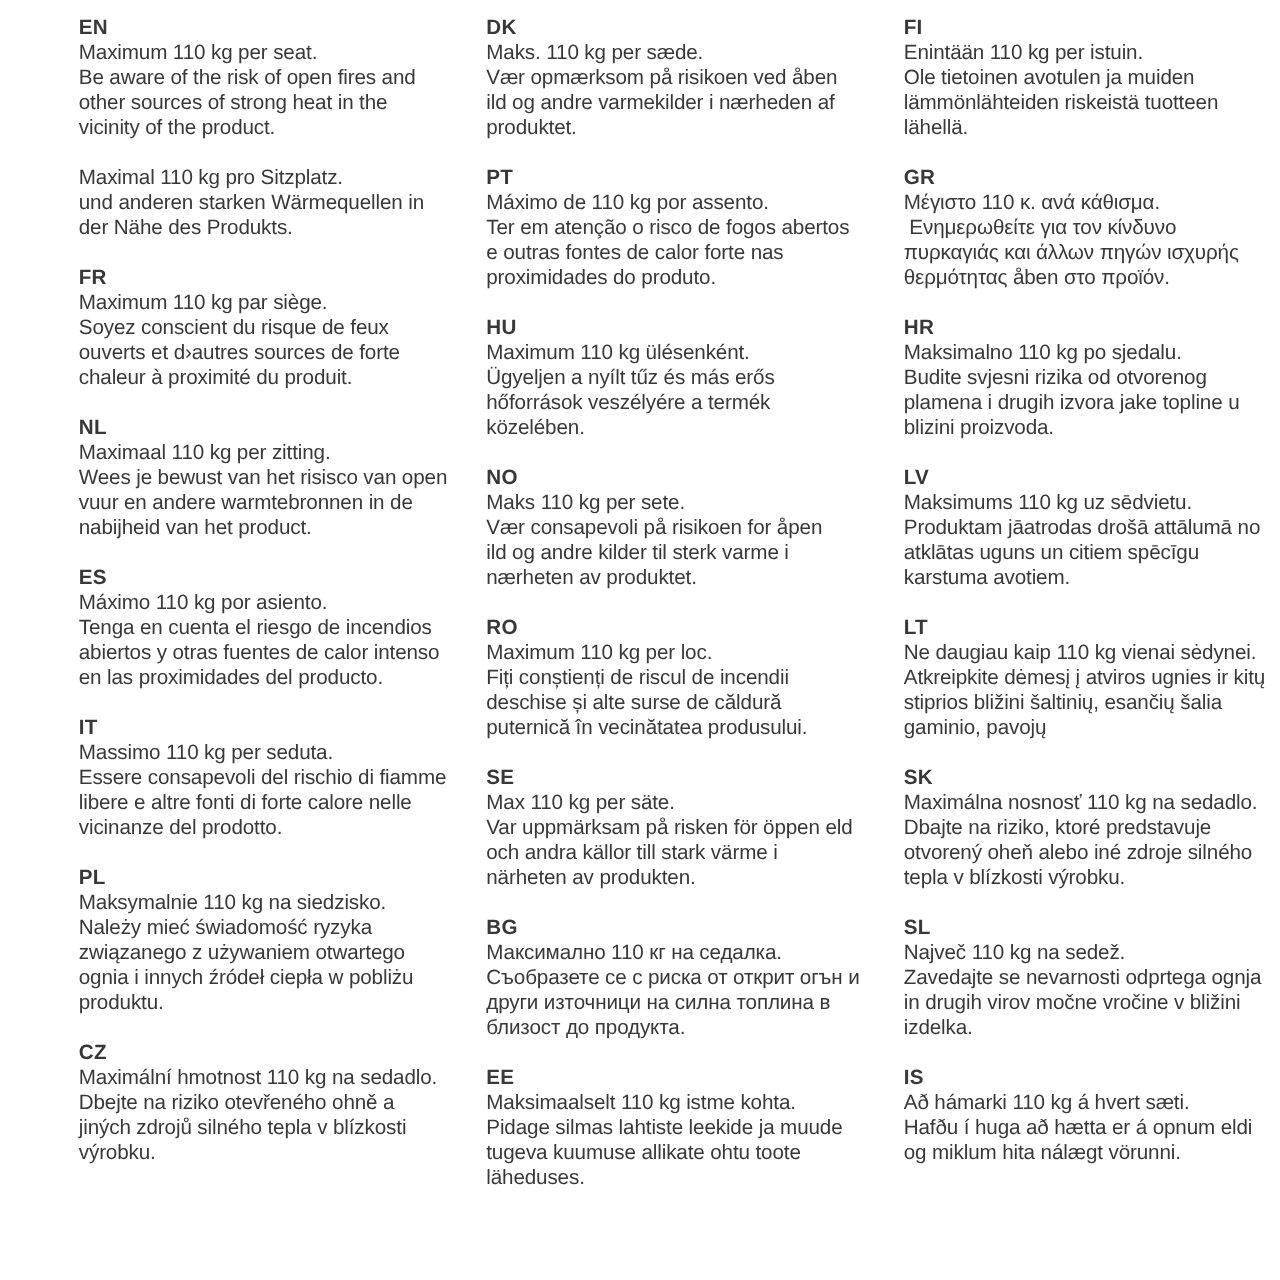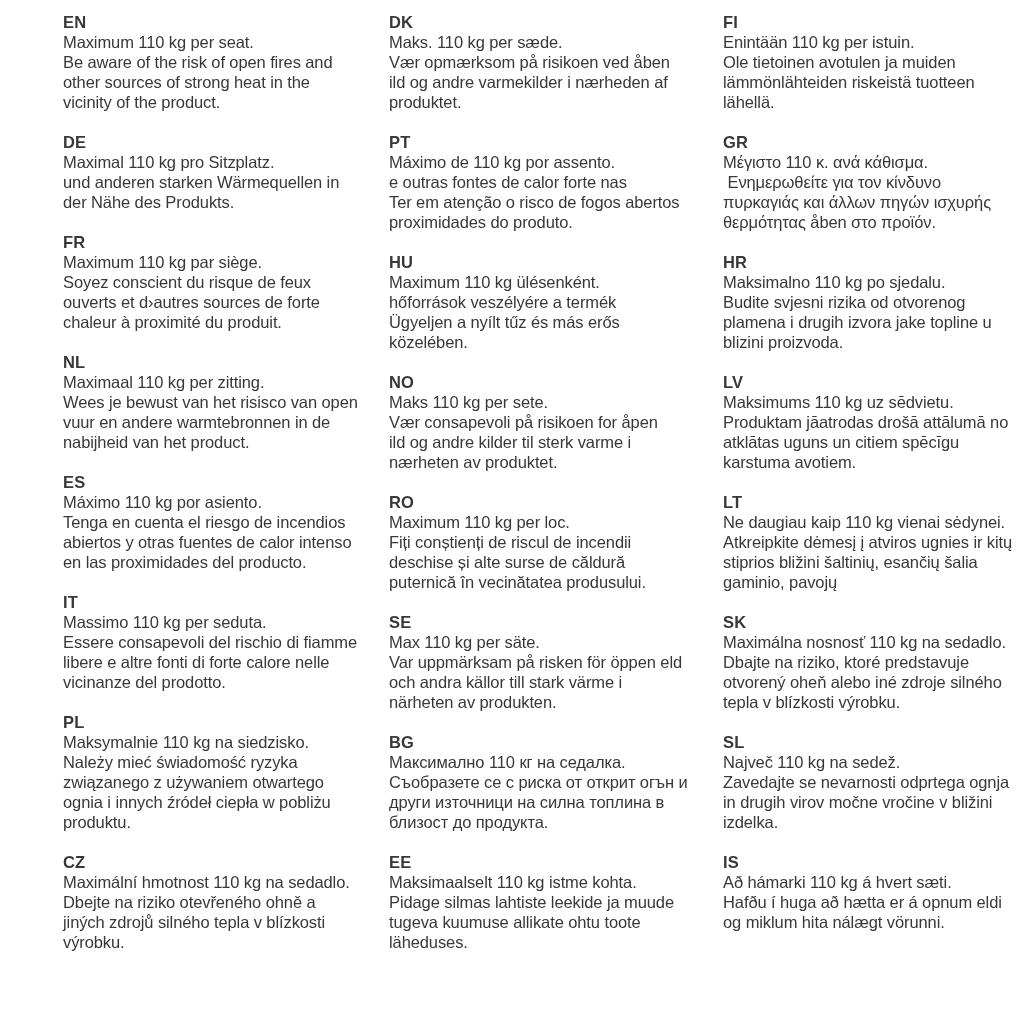--- a/index.html
+++ b/index.html
@@ -39,21 +39,20 @@
 <main>
   <section class="col col-left">
       <div class="block">
         <div class="code">EN</div>
         <div class="line">Maximum 110 kg per seat.</div>
         <div class="line">Be aware of the risk of open fires and</div>
         <div class="line">other sources of strong heat in the</div>
         <div class="line">vicinity of the product.</div>
       </div>
       <div class="block">
-        <div class="code">DE</div>
         <div class="line">Maximal 110 kg pro Sitzplatz.</div>
         <div class="line">und anderen starken Wärmequellen in</div>
         <div class="line">der Nähe des Produkts.</div>
       </div>
       <div class="block">
         <div class="code">FR</div>
         <div class="line">Maximum 110 kg par siège.</div>
         <div class="line">Soyez conscient du risque de feux</div>
         <div class="line">ouverts et d›autres sources de forte</div>
         <div class="line">chaleur à proximité du produit.</div>
@@ -99,29 +98,29 @@
       <div class="block">
         <div class="code">DK</div>
         <div class="line">Maks. 110 kg per sæde.</div>
         <div class="line">Vær opmærksom på risikoen ved åben</div>
         <div class="line">ild og andre varmekilder i nærheden af</div>
         <div class="line">produktet.</div>
       </div>
       <div class="block">
         <div class="code">PT</div>
         <div class="line">Máximo de 110 kg por assento.</div>
+        <div class="line">Ter em atenção o risco de fogos abertos</div>
         <div class="line">e outras fontes de calor forte nas</div>
-        <div class="line">Ter em atenção o risco de fogos abertos</div>
         <div class="line">proximidades do produto.</div>
       </div>
       <div class="block">
         <div class="code">HU</div>
         <div class="line">Maximum 110 kg ülésenként.</div>
+        <div class="line">Ügyeljen a nyílt tűz és más erős</div>
         <div class="line">hőforrások veszélyére a termék</div>
-        <div class="line">Ügyeljen a nyílt tűz és más erős</div>
         <div class="line">közelében.</div>
       </div>
       <div class="block">
         <div class="code">NO</div>
         <div class="line">Maks 110 kg per sete.</div>
         <div class="line">Vær consapevoli på risikoen for åpen</div>
         <div class="line">ild og andre kilder til sterk varme i</div>
         <div class="line">nærheten av produktet.</div>
       </div>
       <div class="block">

